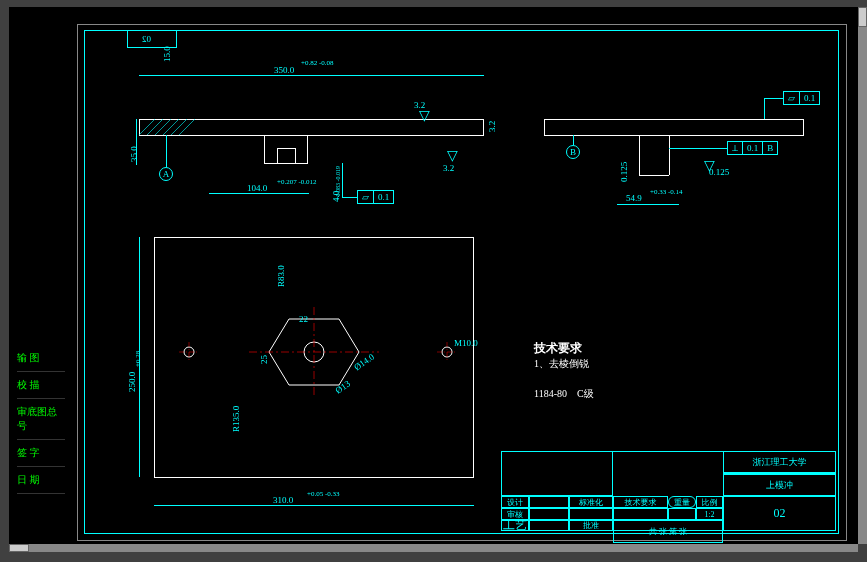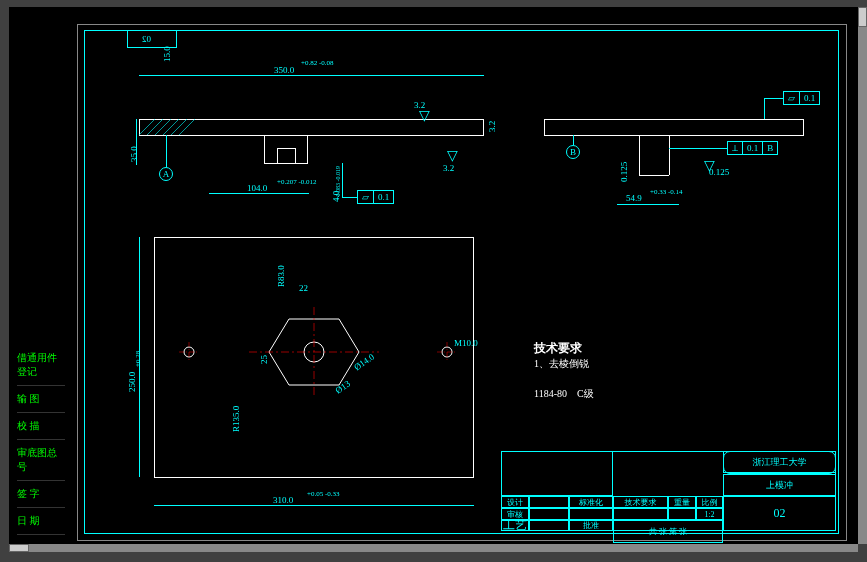--- a/index.html
+++ b/index.html
@@ -50,21 +50,20 @@
 <div class="canvas">
 
   <div class="frame-outer" style="left:75px; top:23px; width:755px; height:504px;"></div>
   <div class="frame-outer" style="left:68px; top:17px; width:770px; height:517px; border-color:#888;"></div>
 
   <div style="position:absolute; left:118px; top:23px; width:50px; height:18px; border:1px solid #00ffff;">
     <span class="text-c" style="left:14px; top:3px; transform: scaleX(-1); display:inline-block;">02</span>
   </div>
 
   <div class="left-tabs">
-    <div class="left-tab">借通用件登记</div>
     <div class="left-tab">输 图</div>
     <div class="left-tab">校 描</div>
     <div class="left-tab">审底图总号</div>
     <div class="left-tab">签 字</div>
     <div class="left-tab">日 期</div>
   </div>
 
   <div class="line-w" style="left:130px; top:112px; width:345px; height:1px;"></div>
   <div class="line-w" style="left:130px; top:128px; width:345px; height:1px;"></div>
   <div class="line-w" style="left:130px; top:112px; width:1px; height:16px;"></div>
@@ -187,44 +186,44 @@
   <span class="text-c" style="left:125px; top:360px; font-size:7px; transform: rotate(-90deg); transform-origin:left top;">+0.28</span>
   <div class="line-c" style="left:130px; top:230px; width:1px; height:240px;"></div>
 
   <span class="text-c" style="left:264px; top:488px;">310.0</span>
   <span class="text-c" style="left:298px; top:484px; font-size:7px; line-height:7px;">+0.05
 -0.33</span>
   <div class="line-c" style="left:145px; top:498px; width:320px; height:1px;"></div>
 
   <span class="text-c" style="left:267px; top:280px; transform: rotate(-90deg); transform-origin:left top;">R83.0</span>
   <span class="text-c" style="left:222px; top:425px; transform: rotate(-90deg); transform-origin:left top;">R135.0</span>
-  <span class="text-c" style="left:290px; top:276px;">22</span>
+  <span class="text-c" style="left:290px; top:307px;">22</span>
   <span class="text-c" style="left:250px; top:357px; transform: rotate(-90deg); transform-origin:left top;">25</span>
   <span class="text-c" style="left:344px; top:350px; transform: rotate(-35deg);">Ø14.0</span>
   <span class="text-c" style="left:326px; top:375px; transform: rotate(-35deg);">Ø13</span>
   <span class="text-c" style="left:445px; top:331px;">M10.0</span>
 
   <span class="text-w" style="left:525px; top:333px; font-size:12px; font-weight:bold;">技术要求</span>
   <span class="text-w" style="left:525px; top:350px;">1、去棱倒锐</span>
   <span class="text-w" style="left:525px; top:380px;">1184-80　C级</span>
 
   <div class="title-block">
 
     <div class="tb-cell" style="left:0; top:0; width:335px; height:80px; border:1px solid #00ffff;"></div>
 
     <div class="tb-cell" style="left:0; top:0; width:112px; height:45px;"></div>
-    <div class="tb-cell" style="left:222px; top:0; width:113px; height:23px;border-radius:7px;">浙江理工大学</div>
+    <div class="tb-cell" style="left:222px; top:0; width:113px; height:23px;">浙江理工大学</div>
     <div class="tb-cell" style="left:222px; top:23; width:113px; height:22px;"></div>
     <div class="tb-cell" style="left:222px; top:23px; width:113px; height:22px;">上模冲</div>
 
     <div class="tb-cell" style="left:0; top:45px; width:28px; height:12px; font-size:8px;">设计</div>
     <div class="tb-cell" style="left:28px; top:45px; width:40px; height:12px;"></div>
     <div class="tb-cell" style="left:68px; top:45px; width:44px; height:12px; font-size:8px;text-align:center;">标准化</div>
     <div class="tb-cell" style="left:112px; top:45px; width:55px; height:12px; font-size:8px;">技术要求</div>
-    <div class="tb-cell" style="left:167px; top:45px; width:28px; height:12px; font-size:8px;">重量</div>
+    <div class="tb-cell" style="left:167px; top:45px; width:28px; height:12px; font-size:8px;border-radius:6px;">重量</div>
     <div class="tb-cell" style="left:195px; top:45px; width:27px; height:12px; font-size:8px;">比例</div>
     <div class="tb-cell" style="left:0; top:57px; width:28px; height:12px; font-size:8px;">审核</div>
     <div class="tb-cell" style="left:0; top:69px; width:28px; height:11px; font-size:12px;">工艺</div>
     <div class="tb-cell" style="left:68px; top:69px; width:44px; height:11px; font-size:8px;">批准</div>
     <div class="tb-cell" style="left:195px; top:57px; width:27px; height:12px; font-size:8px;">1:2</div>
     <div class="tb-cell" style="left:112px; top:69px; width:110px; height:23px; font-size:8px;">共  张  第  张</div>
     <div class="tb-cell" style="left:222px; top:45px; width:113px; height:35px; font-size:12px;">02</div>
 
     <div class="tb-cell" style="left:28px; top:57px; width:40px; height:12px;"></div>
     <div class="tb-cell" style="left:28px; top:69px; width:40px; height:11px;"></div>

